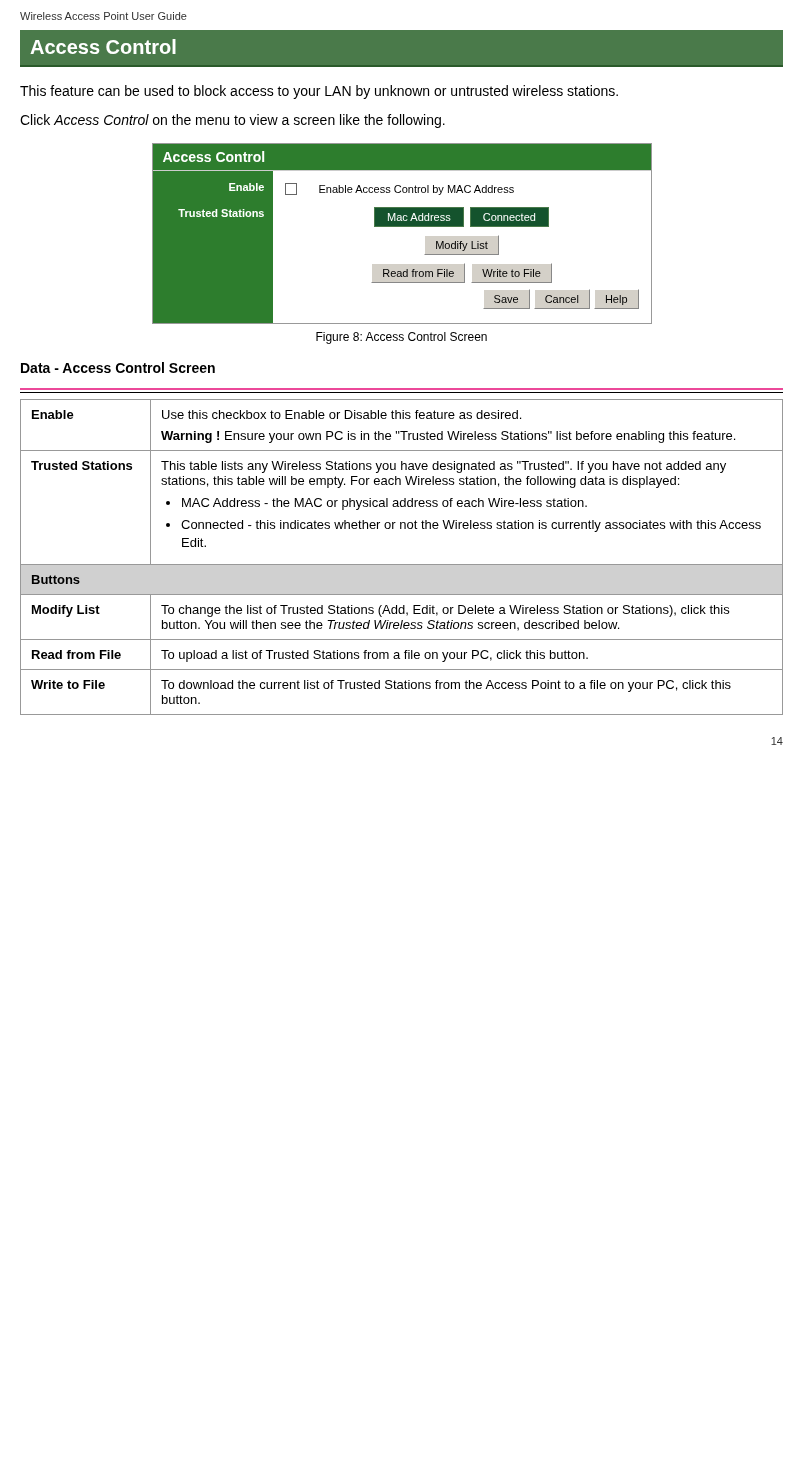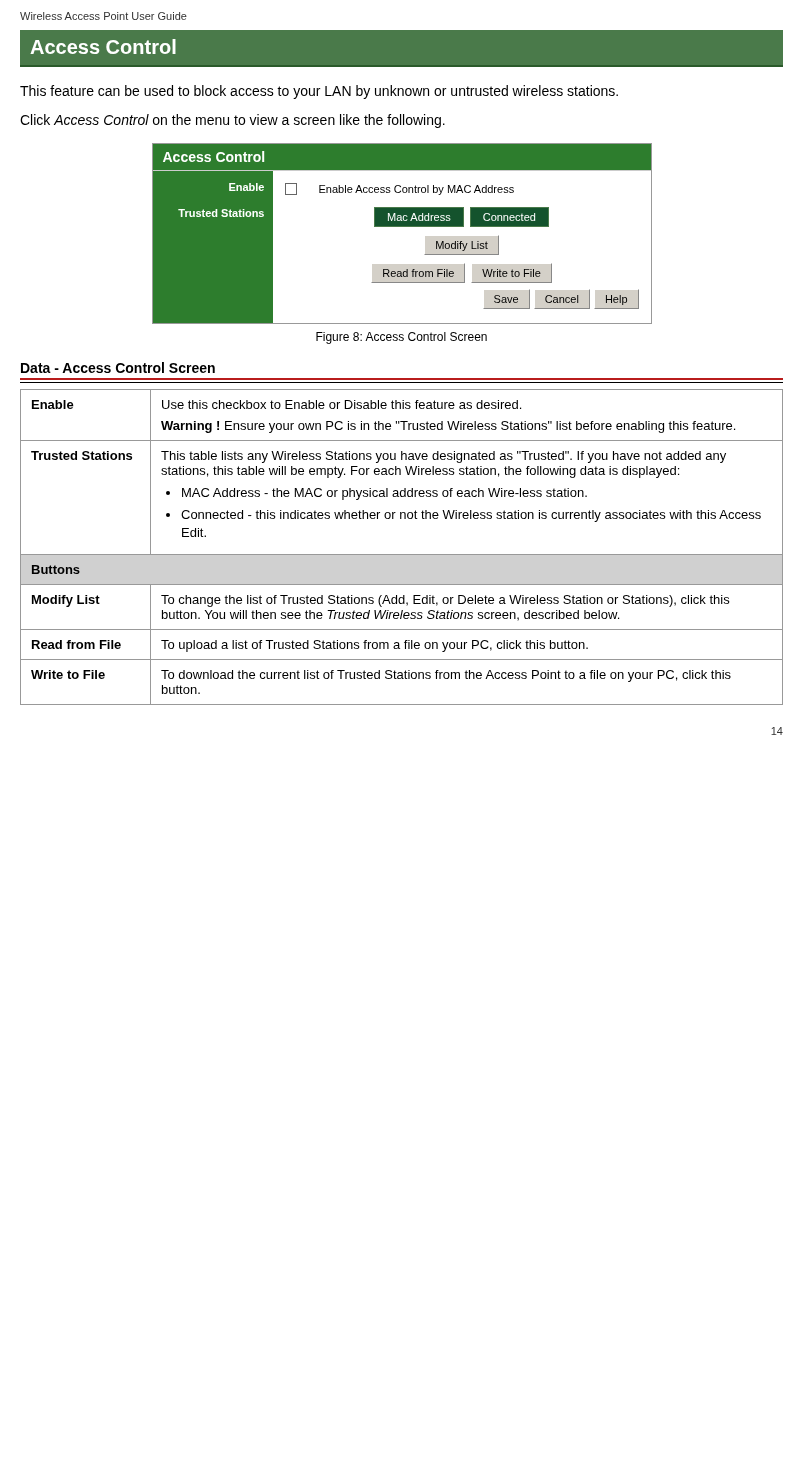--- a/index.html
+++ b/index.html
@@ -131,22 +131,22 @@
       text-align: center;
       font-weight: normal;
       font-size: 12px;
       margin-bottom: 16px;
     }
     
     .data-table-title {
       font-size: 14px;
       font-weight: bold;
       margin-bottom: 0;
-      border-bottom: 2px solid #b91c1c;
-      padding-bottom: 2px;
+      border-bottom: 2px solid #ec4899;
+      padding-bottom: 12px;
     }
     table.data-table {
       width: 100%;
       border-collapse: collapse;
       font-size: 13px;
     }
     table.data-table td {
       border: 1px solid #999;
       padding: 7px 10px;
       vertical-align: top;

